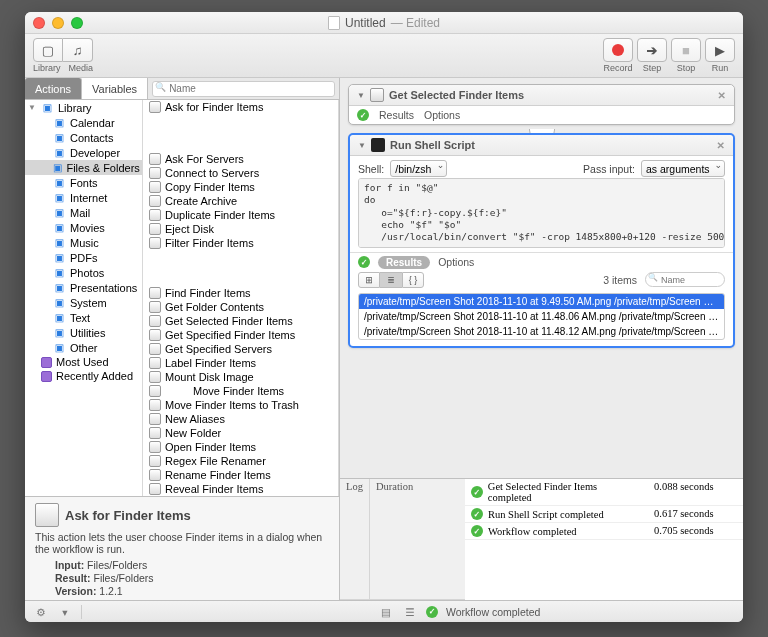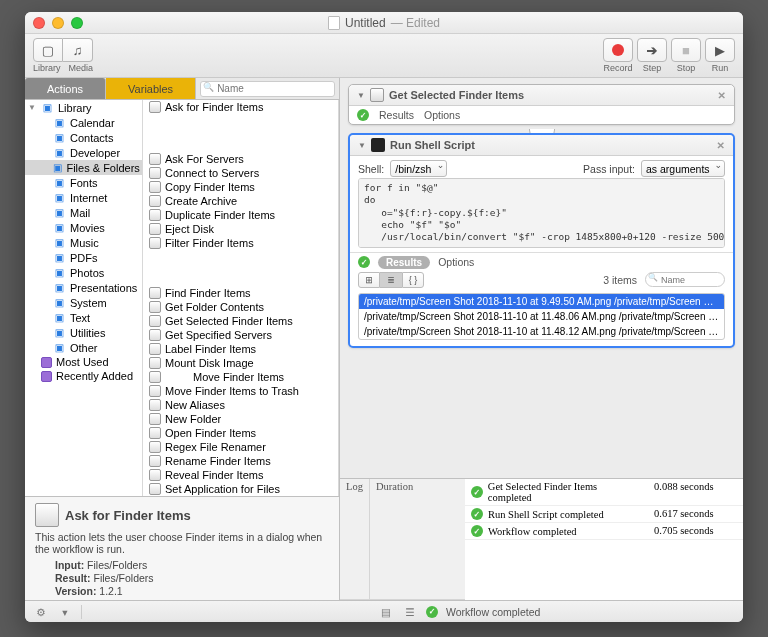--- a/index.html
+++ b/index.html
@@ -18,23 +18,23 @@
   .tb-btn:first-child { border-radius: 4px 0 0 4px; }
   .tb-btn:last-child { border-radius: 0 4px 4px 0; border-left: none; }
   .tb-btn.single { border-radius:4px; }
   .tb-col { display: flex; flex-direction: column; align-items: center; gap: 1px; }
   .tb-label { font-size: 9px; color: #666; }
   .spacer { flex: 1; }
   .rec { width: 12px; height:12px; border-radius:50%; background:#e93b3b; }
   .body { flex: 1; display: flex; overflow: hidden; }
   .left { width: 315px; display: flex; flex-direction: column; border-right: 1px solid #c0c0c0; background:#fff; }
   .tabs-row { height: 22px; display: flex; align-items: stretch; background: #e8e8e8; border-bottom: 1px solid #c0c0c0; }
-  .tab { padding: 0 22px; font-size: 11px; display: flex; align-items: center; color:#444; background:#e0e0e0; border-right:1px solid #c0c0c0;}
+  .tab { padding: 0 10px; font-size: 11px; display: flex; align-items: center; color:#444; background:#e0e0e0; border-right:1px solid #c0c0c0;}
   .tab.active { background: #8a8a8a; color:#fff; border-radius:3px 3px 0 0;}
-  .tab.variables { background:#eab308; }
+  .tab.variables { background:#ffffff; }
   .search-lib { flex:1; display:flex; align-items:center; padding:0 4px; }
   .search-input { width:100%; height:16px; border:1px solid #ccc; border-radius:3px; font-size:10px; padding:0 4px 0 16px; background:#fff; color:#999; }
   .search-wrap { position:relative; flex:1; }
   .search-wrap::before { content:"🔍"; position:absolute; left:3px; top:1px; font-size:9px; opacity:.5;}
   .lib-cols { flex:1; display:flex; overflow:hidden; }
   .lib-col { overflow-y:auto; font-size:11px; }
   .lib-col.c1 { width:118px; border-right:1px solid #d8d8d8; }
   .lib-col.c2 { flex:1; border-right:1px solid #d8d8d8; }
   .lib-row { padding:1px 4px 1px 16px; display:flex; align-items:center; gap:4px; white-space:nowrap; cursor:default; position:relative; }
   .lib-row .disc { position:absolute; left:3px; font-size:8px; color:#888;}
@@ -272,20 +272,24 @@
             <div class="lib-row" style="padding-left: 6px;">
               <span class="ic automator"></span>
               <span>Get Folder Contents</span>
             </div>
             <div class="lib-row" style="padding-left: 6px;">
               <span class="ic automator"></span>
               <span>Get Selected Finder Items</span>
             </div>
             <div class="lib-row" style="padding-left: 6px;">
               <span class="ic automator"></span>
+              <span>Get Specified Finder Items</span>
+            </div>
+            <div class="lib-row" style="padding-left: 6px;">
+              <span class="ic automator"></span>
               <span>Get Specified Servers</span>
             </div>
             <div class="lib-row" style="padding-left: 6px;">
               <span class="ic automator"></span>
               <span>Label Finder Items</span>
             </div>
             <div class="lib-row" style="padding-left: 6px;">
               <span class="ic automator"></span>
               <span>Mount Disk Image</span>
             </div>

